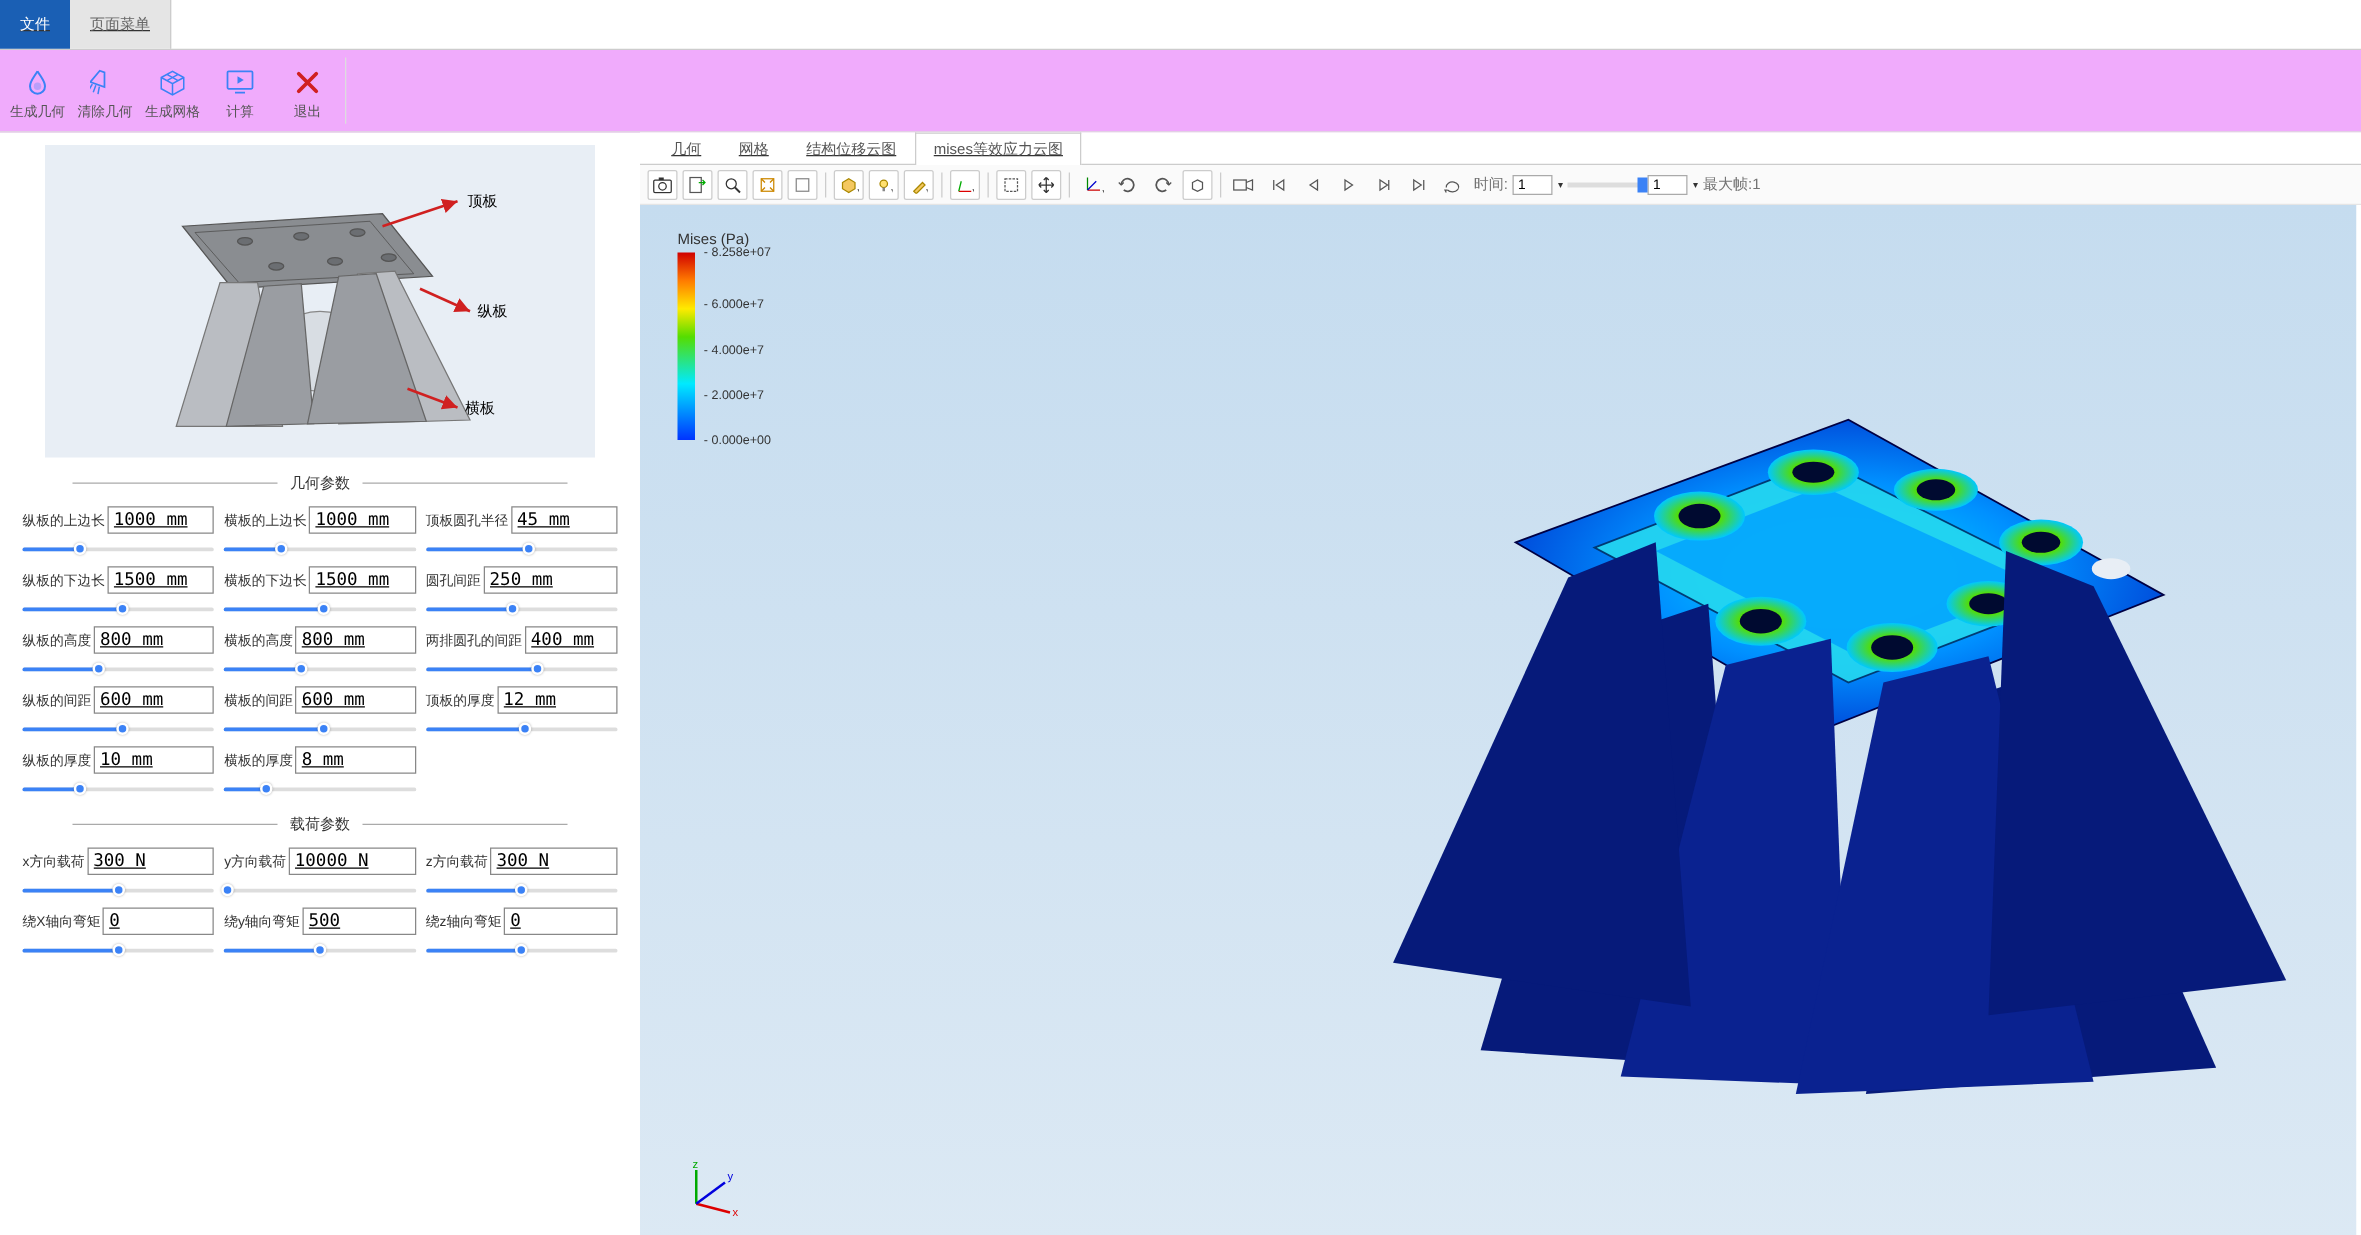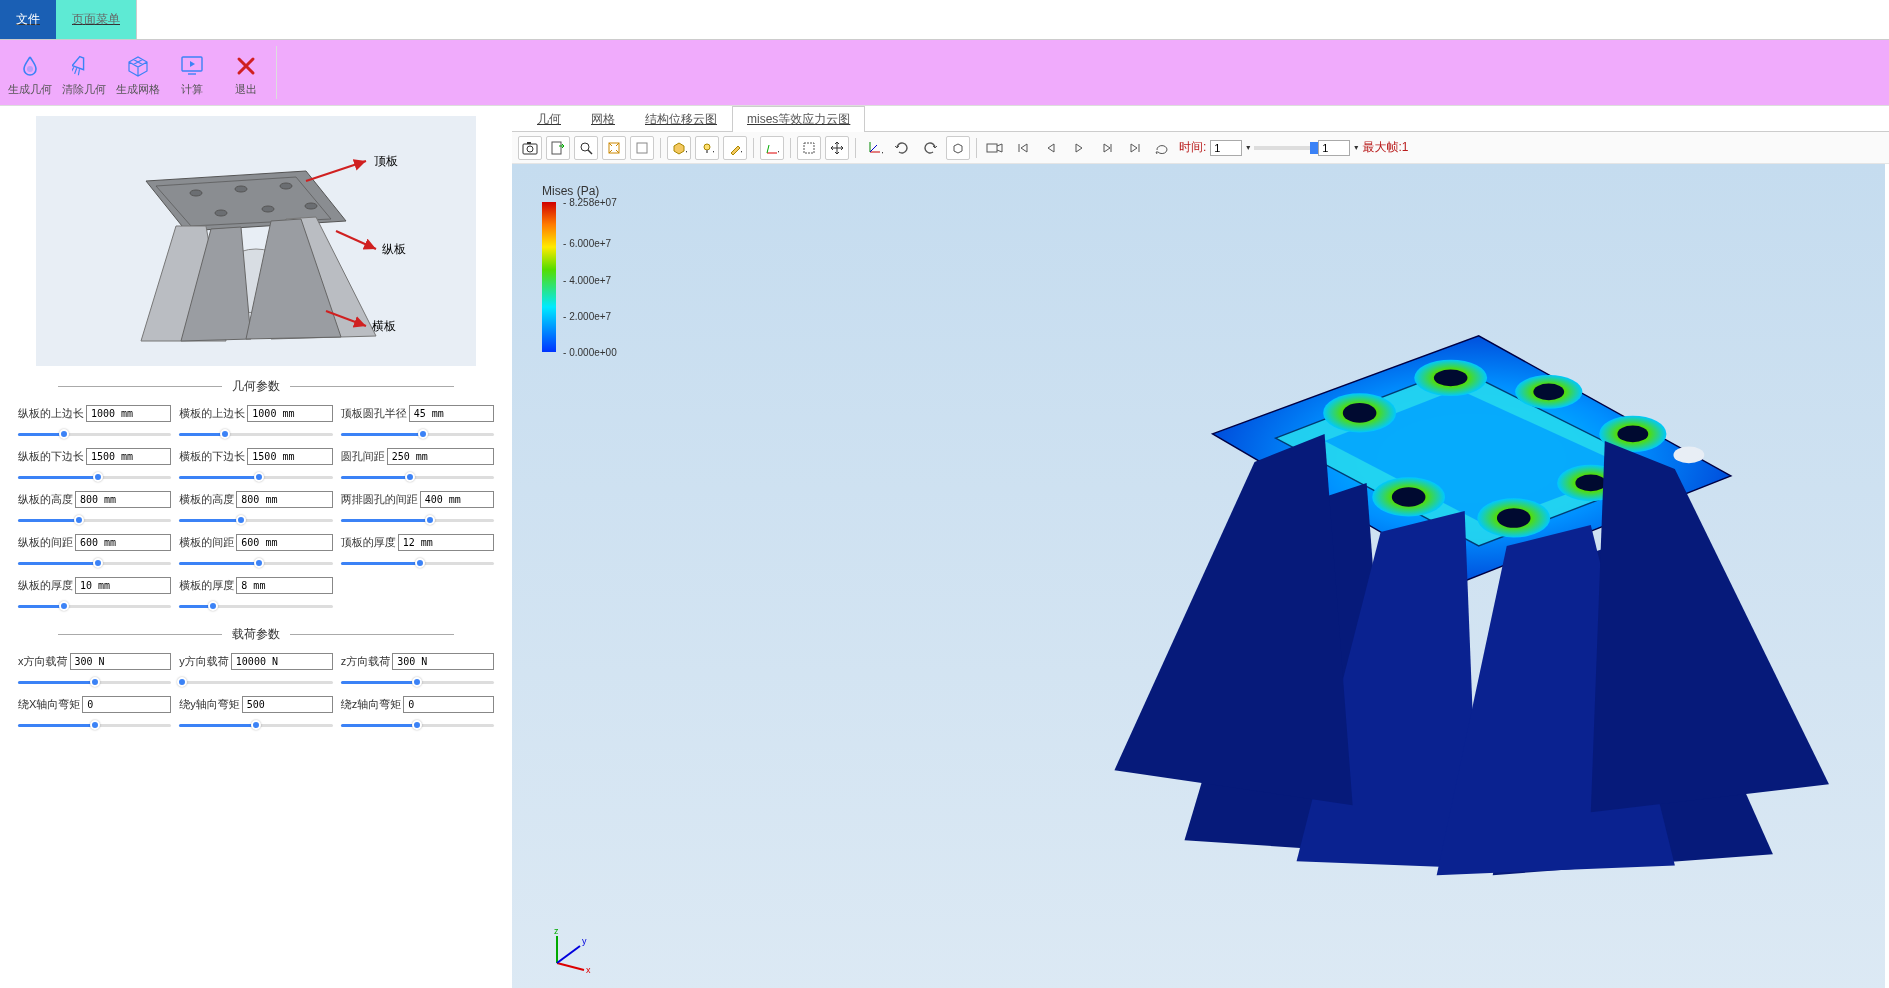--- a/index.html
+++ b/index.html
@@ -1,21 +1,21 @@
 <!DOCTYPE html>
 <html><head>
 <meta charset="utf-8">
 <style>
 * { box-sizing: border-box; margin: 0; padding: 0; }
 body { font-family: "Microsoft YaHei", Arial, sans-serif; font-size: 12px; background: #fff; color: #333; width: 1889px; height: 988px; overflow: hidden; }
 
 .menubar { display: flex; border-bottom: 1px solid #ccc; height: 40px; align-items: stretch; text-decoration: underline; }
 .menubar .tab { padding: 4px 16px; cursor: pointer; display: flex; align-items: center; }
 .menubar .tab.active { background: #1a5fb4; color: #fff; }
-.menubar .tab.inactive { background: #5eead4; border-right: 1px solid #ccc; color: #666; justify-content: center; }
+.menubar .tab.inactive { background: #e5e5e5; border-right: 1px solid #ccc; color: #666; justify-content: center; }
 
 .ribbon { display: flex; height: 66px; border-bottom: 1px solid #ddd; padding: 2px 4px; gap: 2px; background: #f0abfc; }
 .ribbon .btn { display: flex; flex-direction: column; align-items: center; justify-content: center; width: 52px; cursor: pointer; }
 .ribbon .btn .icon { width: 28px; height: 28px; display: flex; align-items: center; justify-content: center; margin-top: 4px; }
 .ribbon .btn .lbl { font-size: 11px; color: #555; margin-top: 2px; }
 .ribbon .sep { width: 1px; background: #ddd; margin: 4px 2px; }
 
 .content { display: flex; height: calc(988px - 26px - 66px); }
 .left-panel { width: 512px; padding: 10px 8px; overflow-y: auto; }
 .right-panel { flex: 1; display: flex; flex-direction: column; }
@@ -24,35 +24,35 @@
 .diagram-box svg { }
 
 .section-title { display: flex; align-items: center; margin: 12px 50px 10px; justify-content: space-between; }
 .section-title .line { flex: 1; border-top: 1px solid #aaa; }
 .section-title .txt { padding: 0 10px; color: #333; font-size: 12px; }
 
 .param-grid { display: grid; grid-template-columns: repeat(3, 1fr); gap: 6px 8px; padding: 0 10px; }
 .param { display: flex; flex-direction: column; }
 .param .row { display: flex; align-items: center; gap: 2px; }
 .param .lbl { font-size: 11px; white-space: nowrap; }
-.param input { flex: 1; border: 1px solid #888; padding: 2px 4px; font-size: 10px; font-family: monospace; width: 60px; }
+.param input { flex: 1; border: 1px solid #888; padding: 2px 4px; font-size: 14px; font-family: monospace; width: 60px; text-decoration: underline; }
 .param .slider { position: relative; height: 16px; margin-top: 4px; }
 .param .slider .track { position: absolute; top: 7px; left: 0; right: 0; height: 3px; background: #ddd; border-radius: 2px; }
 .param .slider .fill { position: absolute; top: 7px; left: 0; height: 3px; background: #3b82f6; border-radius: 2px; }
 .param .slider .thumb { position: absolute; top: 3px; width: 10px; height: 10px; background: #3b82f6; border: 2px solid #fff; border-radius: 50%; box-shadow: 0 0 2px rgba(0,0,0,.3); transform: translateX(-50%);}
 
 .view-tabs { display: flex; border-bottom: 1px solid #ccc; height: 26px; padding-left: 10px; background: #fff; align-items: flex-end; text-decoration: underline; }
 .view-tabs .vtab { padding: 4px 14px; font-size: 12px; color: #555; cursor: pointer; border: 1px solid transparent; border-bottom: none; position: relative; bottom: -1px; }
 .view-tabs .vtab.active { border-color: #ccc; background: #fff; }
 
 .view-toolbar { display: flex; align-items: center; height: 32px; padding: 0 6px; gap: 4px; border-bottom: 1px solid #e5e5e5; background: #fafafa; }
 .view-toolbar .tbtn { width: 24px; height: 24px; border: 1px solid #ccc; background: #fff; border-radius: 2px; display: flex; align-items: center; justify-content: center; cursor: pointer; font-size: 13px; }
 .view-toolbar .tbtn.flat { border-color: transparent; background: transparent; }
 .view-toolbar .vsep { width: 1px; height: 20px; background: #ccc; margin: 0 2px; }
-.view-toolbar .txt { font-size: 12px; color: #b91c1c; }
+.view-toolbar .txt { font-size: 12px; color: #737373; }
 .view-toolbar .nbox { width: 32px; border: 1px solid #aaa; padding: 1px 3px; font-size: 11px; }
 .view-toolbar .frame-slider { width: 60px; height: 4px; background: #ddd; position: relative; }
 .view-toolbar .frame-slider .fth { position: absolute; right: -4px; top: -4px; width: 8px; height: 12px; background: #3b82f6; }
 
 .canvas3d { flex: 1; background: linear-gradient(#c5dcef, #dce9f4); position: relative; overflow: hidden; margin: 0 4px 4px 0; }
 .legend { position: absolute; left: 30px; top: 20px; font-size: 11px; }
 .legend .title { font-size: 12px; margin-bottom: 4px; }
 .legend .bar { width: 14px; height: 150px; background: linear-gradient(to bottom, #d00000 0%, #ff7b00 15%, #ffea00 30%, #55dd00 45%, #00eaff 70%, #0033ff 100%); display: inline-block; vertical-align: top; }
 .legend .ticks { display: inline-block; height: 150px; position: relative; margin-left: 4px; }
 .legend .tick { position: absolute; font-size: 10px; white-space: nowrap; }

